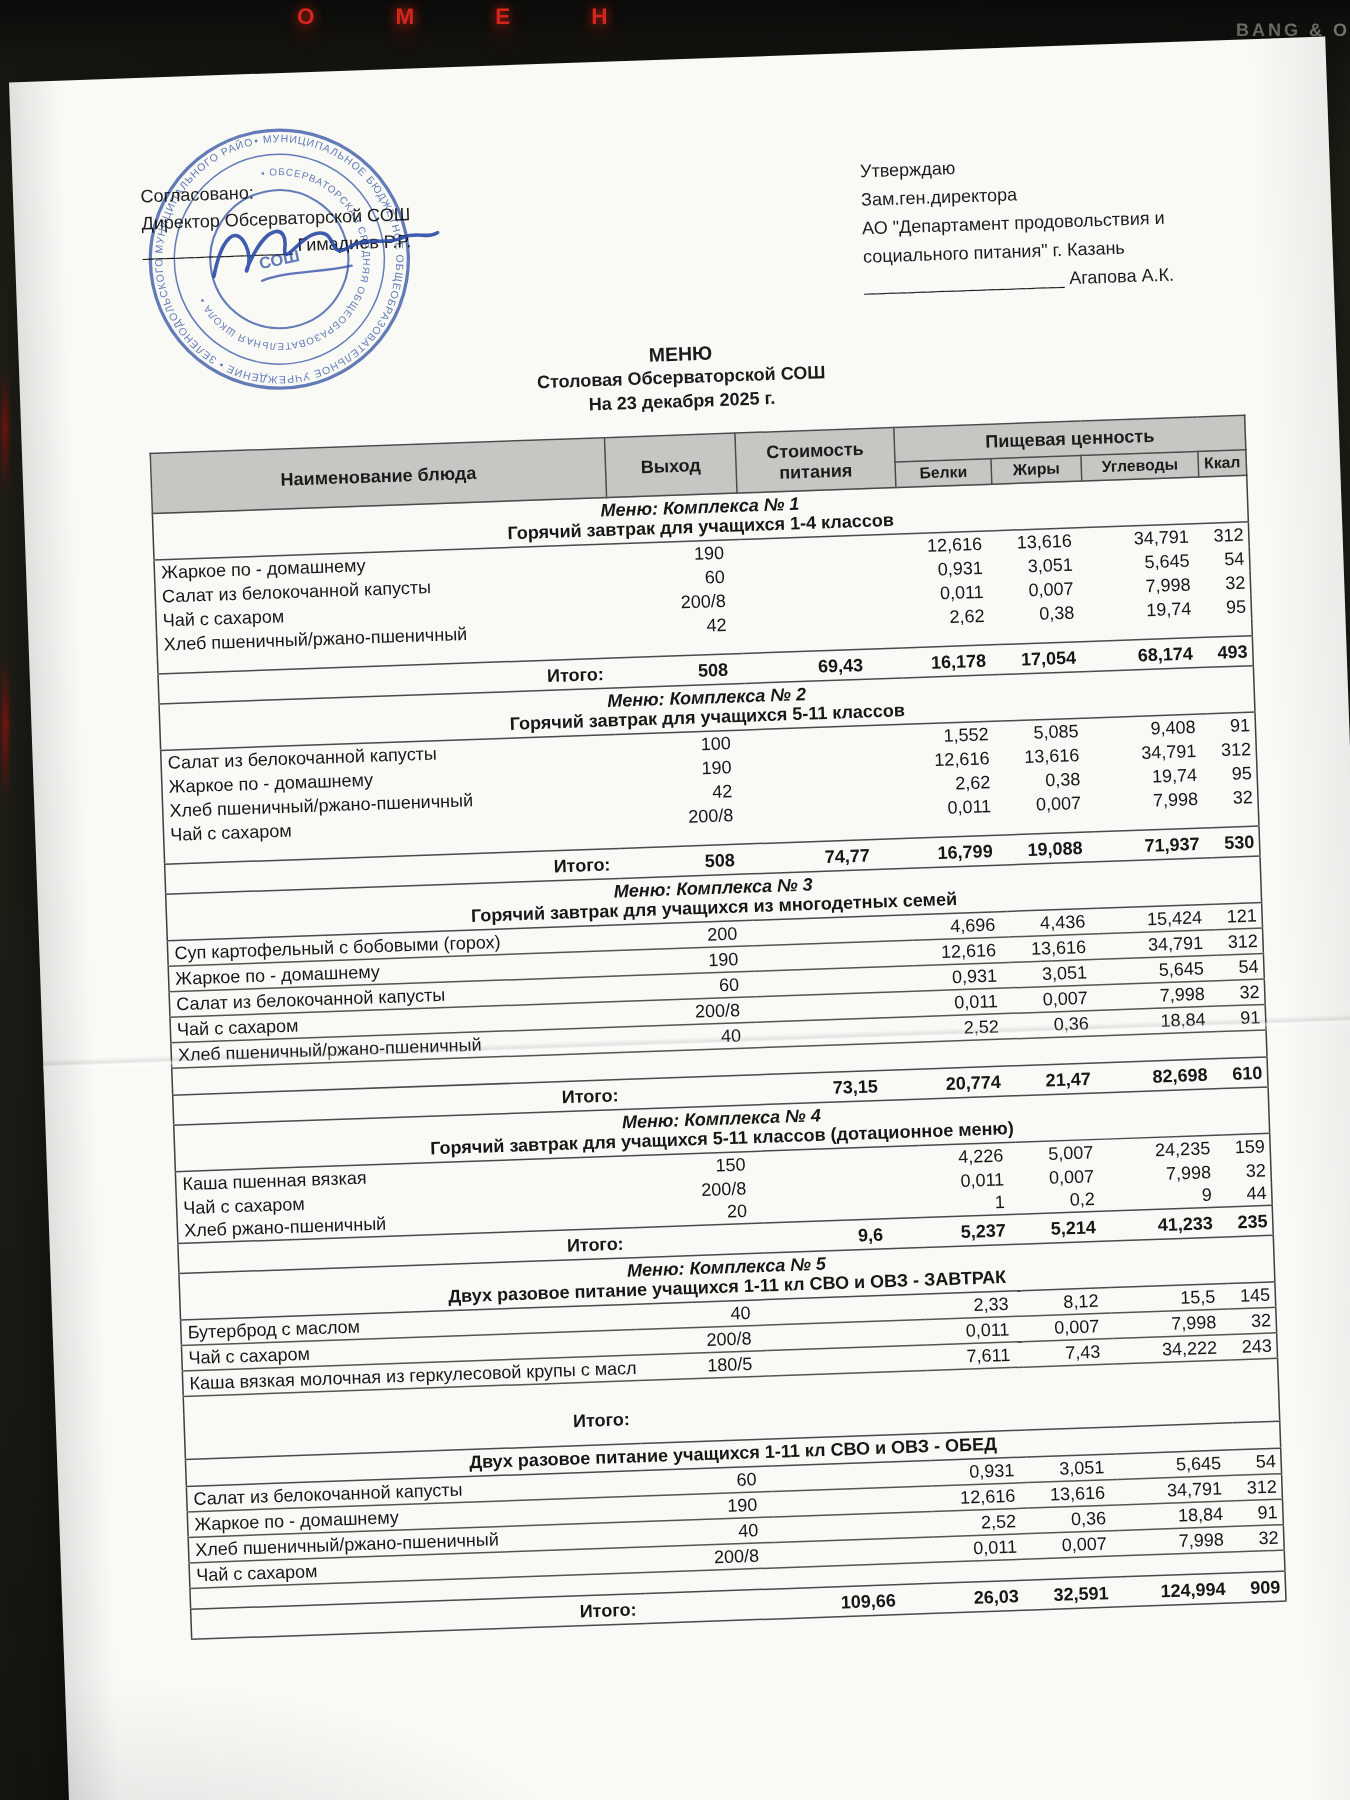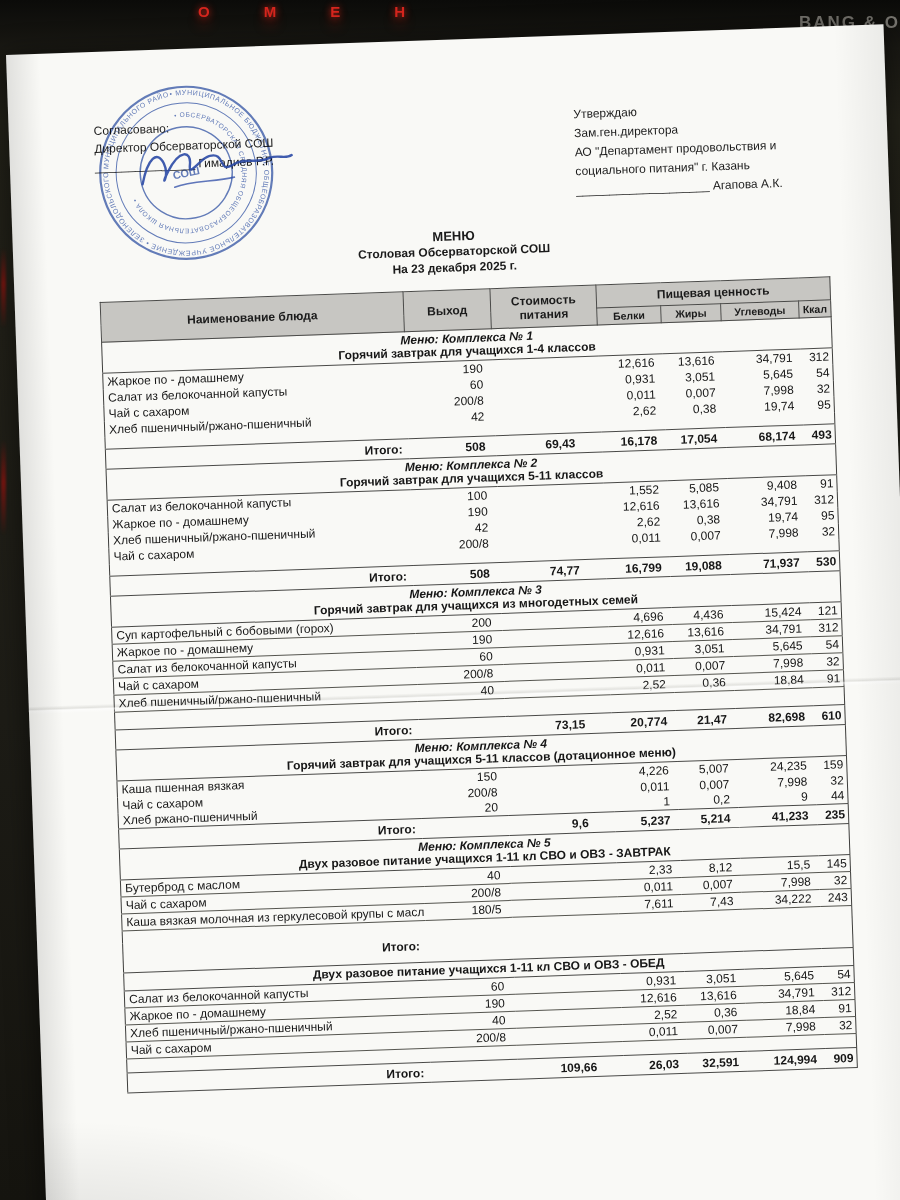--- a/index.html
+++ b/index.html
@@ -9,21 +9,21 @@
     background:#15140f;
     position:relative;
   }
   .scene { position:absolute; inset:0;
     background:linear-gradient(180deg,#0b0b09 0%,#191813 4%,#232219 10%,#1d1c16 60%,#15140f 100%);
   }
   
   .red-letters { position:absolute; top:3px; left:198px; display:flex; gap:52px;
     font-size:15px; font-weight:bold; letter-spacing:2px; color:#d5261e;
     text-shadow:0 0 7px rgba(230,40,25,.9), 0 9px 12px rgba(170,20,12,.4); }
-  .brand-text { position:absolute; top:13px; right:0px; font-size:17px; font-weight:bold;
+  .brand-text { position:absolute; top:13px; right:0px; font-size:12px; font-weight:bold;
     letter-spacing:2px; color:#787670; white-space:nowrap; }
   .red-streak { position:absolute; left:1px; width:5px; opacity:.8; filter:blur(1px);
     background:linear-gradient(180deg, rgba(140,20,16,0) 0%, #8c1410 45%, rgba(140,20,16,0) 100%); }
   .streak-1 { top:248px; height:80px; }
   .streak-2 { top:440px; height:95px; }
 
   
   .paper { position:absolute; left:6px; top:55px; width:878px; height:1265px;
     transform:rotate(-2deg); transform-origin:0 0;
     background:#f9f9f6; box-shadow:0 4px 30px rgba(0,0,0,.55); color:#1b1b1b; }

